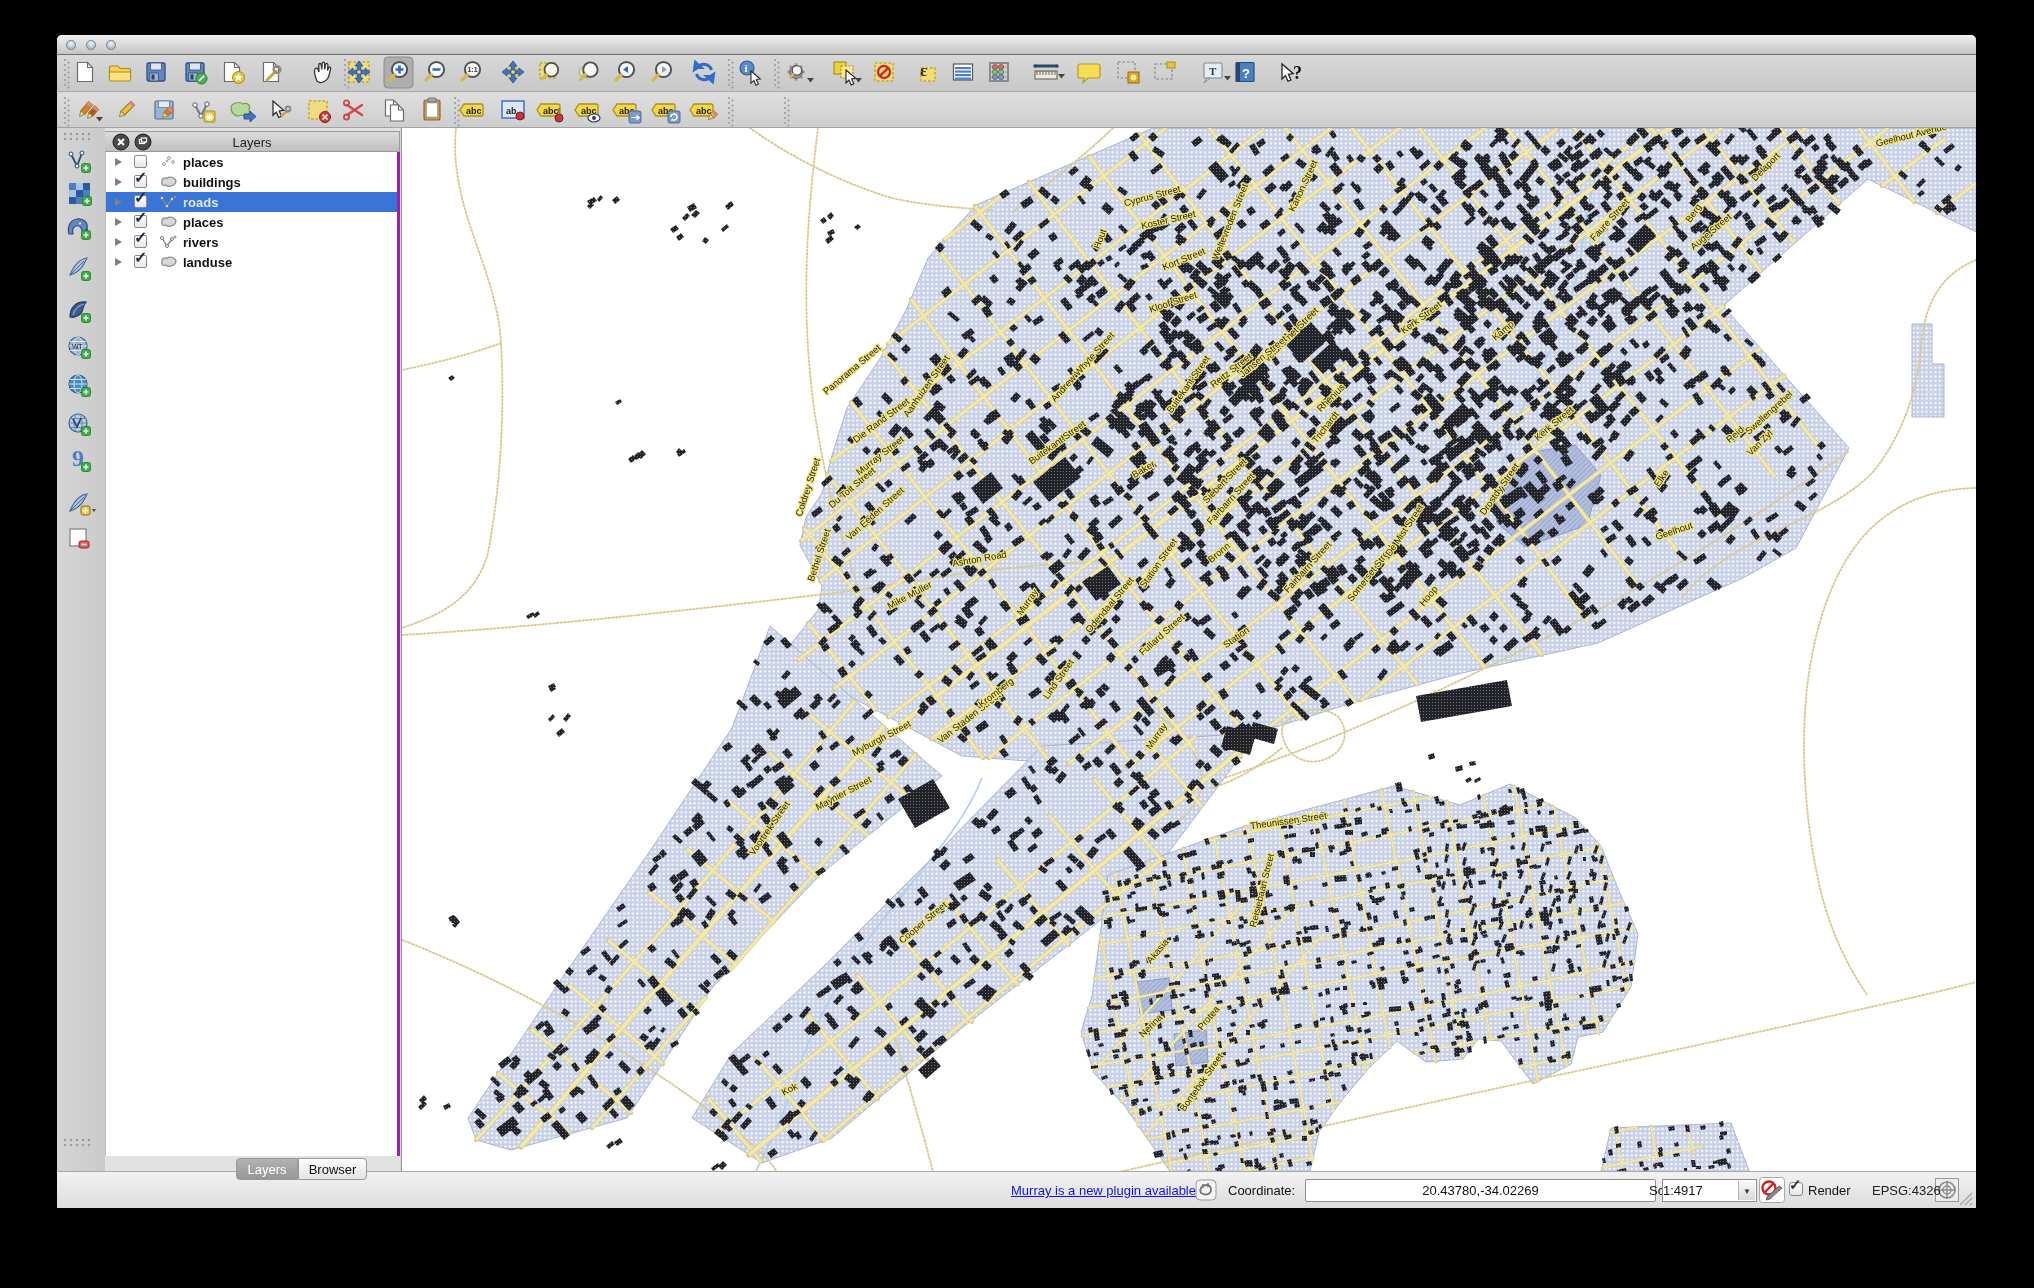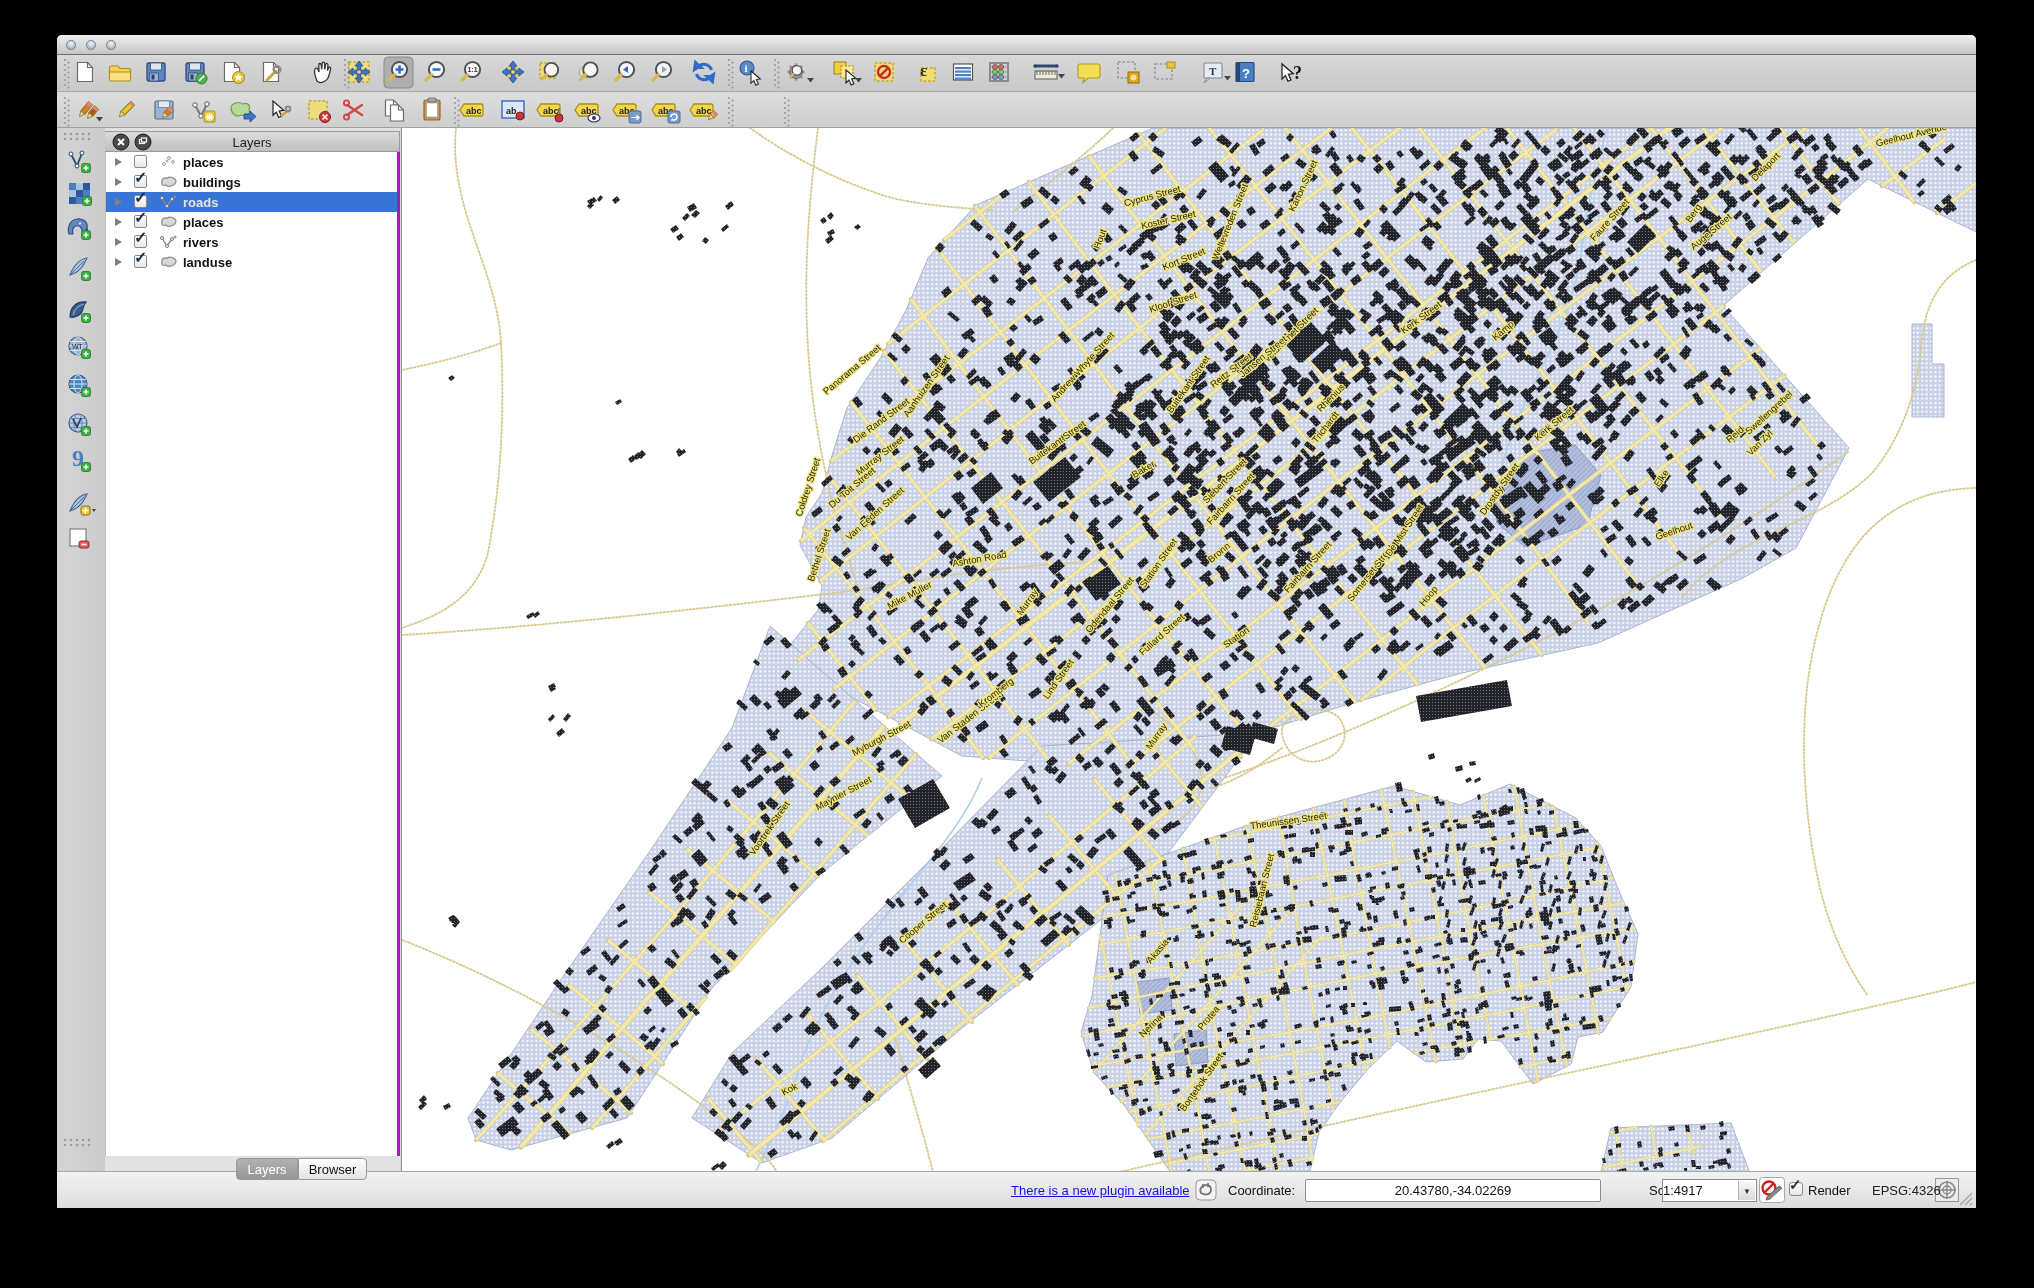--- a/index.html
+++ b/index.html
@@ -56,21 +56,21 @@
   color:#111; border-radius:0 4px 4px 0; }
 
 #map { position:absolute; left:344px; top:93px; width:1574px; height:1043px;
   background:#fff; border-left:1px solid #909090; }
 
 #status { position:absolute; left:0; top:1136px; width:100%; height:37px; z-index:4;
   background:linear-gradient(#f2f2f2,#dcdcdc); border-top:1px solid #a8a8a8;
   font-size:13px; color:#111; }
 #status .lnk { position:absolute; left:954px; top:11px; color:#1414dd; text-decoration:underline; }
 #status .coordlbl { position:absolute; left:1171px; top:11px; }
-#status .coordbox { position:absolute; left:1248px; top:7px; width:296px; height:23px;
+#status .coordbox { position:absolute; left:1248px; top:7px; width:351px; height:23px;
   background:#fff; border:1px solid #8e8e8e; border-radius:2px; text-align:center;
   padding-top:3px; }
 #status .scalelbl { position:absolute; left:1592px; top:11px; }
 #status .scalebox { position:absolute; left:1605px; top:7px; width:95px; height:23px;
   background:#fff; border:1px solid #8e8e8e; font-size:13px; padding:3px 0 0 0; }
 #status .scalearrow { position:absolute; right:1px; top:1px; width:17px; height:19px;
   background:linear-gradient(#fafafa,#d8d8d8); border-left:1px solid #b0b0b0;
   text-align:center; font-size:8px; color:#333; padding-top:6px; }
 #status .renderlbl { position:absolute; left:1751px; top:11px; }
 #status .epsg { position:absolute; left:1815px; top:11px; color:#222; }
@@ -822,21 +822,21 @@
 <text x="863" y="763" transform="rotate(-76 863 763)">Reisiebaan Street</text>
 <text x="758" y="825" transform="rotate(-50 758 825)">Akasia</text>
 <text x="751" y="900" transform="rotate(-45 751 900)">Nerina</text>
 <text x="809" y="892" transform="rotate(-50 809 892)">Protea</text>
 <text x="802" y="956" transform="rotate(-55 802 956)">Bontebok Street</text>
 <text x="420" y="428" transform="rotate(-72 420 428)">Bethel Street</text>
 <text x="578" y="434" transform="rotate(-10 578 434)">Ashton Road</text>
 </g>
 </svg></div>
   <div id="status">
-    <span class="lnk">There is a new plugin available</span>
+    <span class="lnk">Murray is a new plugin available</span>
     <svg width="22" height="22" style="position:absolute;left:1138px;top:7px">
         <rect x="1" y="1" width="20" height="20" rx="4" fill="#f4f4f4" stroke="#999"></rect>
         <path d="M6,14 C4,10 7,6 11,6 c3,0 5,2 5,5 0,4 -5,6 -10,3 z" fill="none" stroke="#777" stroke-width="1.8"></path>
         <line x1="8" y1="5" x2="8" y2="9" stroke="#777" stroke-width="1.6"></line>
         <line x1="13" y1="4" x2="13" y2="8" stroke="#777" stroke-width="1.6"></line>
       </svg>
     <span class="coordlbl">Coordinate:</span>
     <div class="coordbox">20.43780,-34.02269</div>
     <span class="scalelbl">Scale</span>
     <div class="scalebox">1:4917<div class="scalearrow">▼</div></div>

